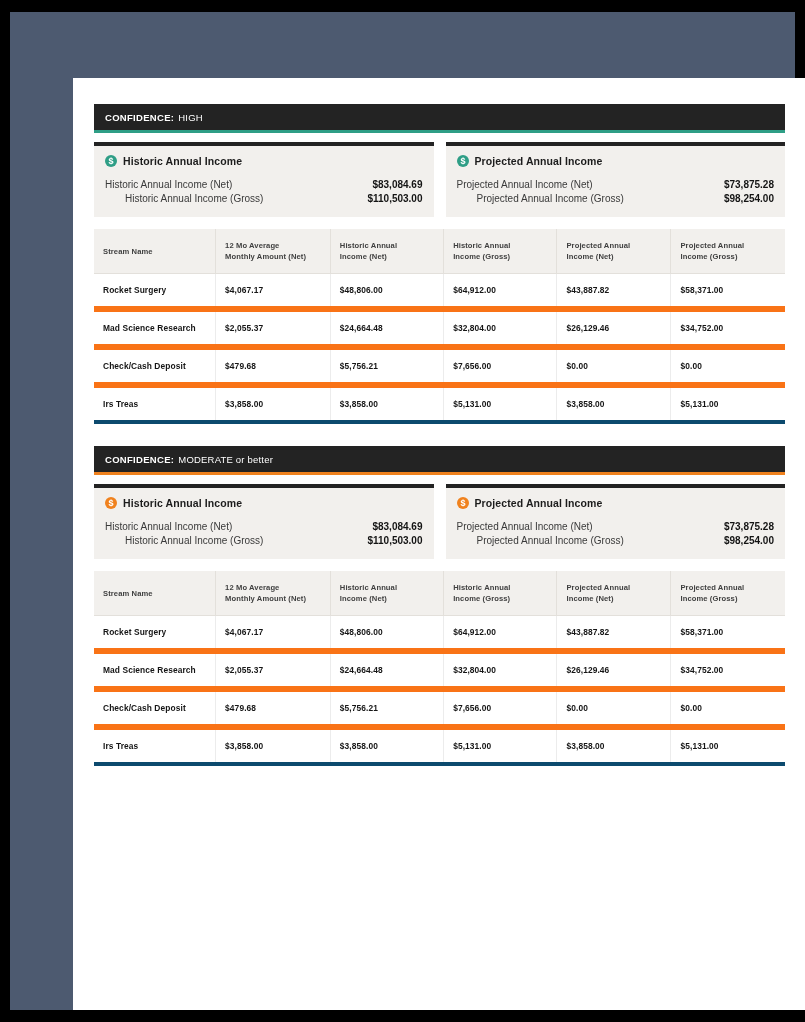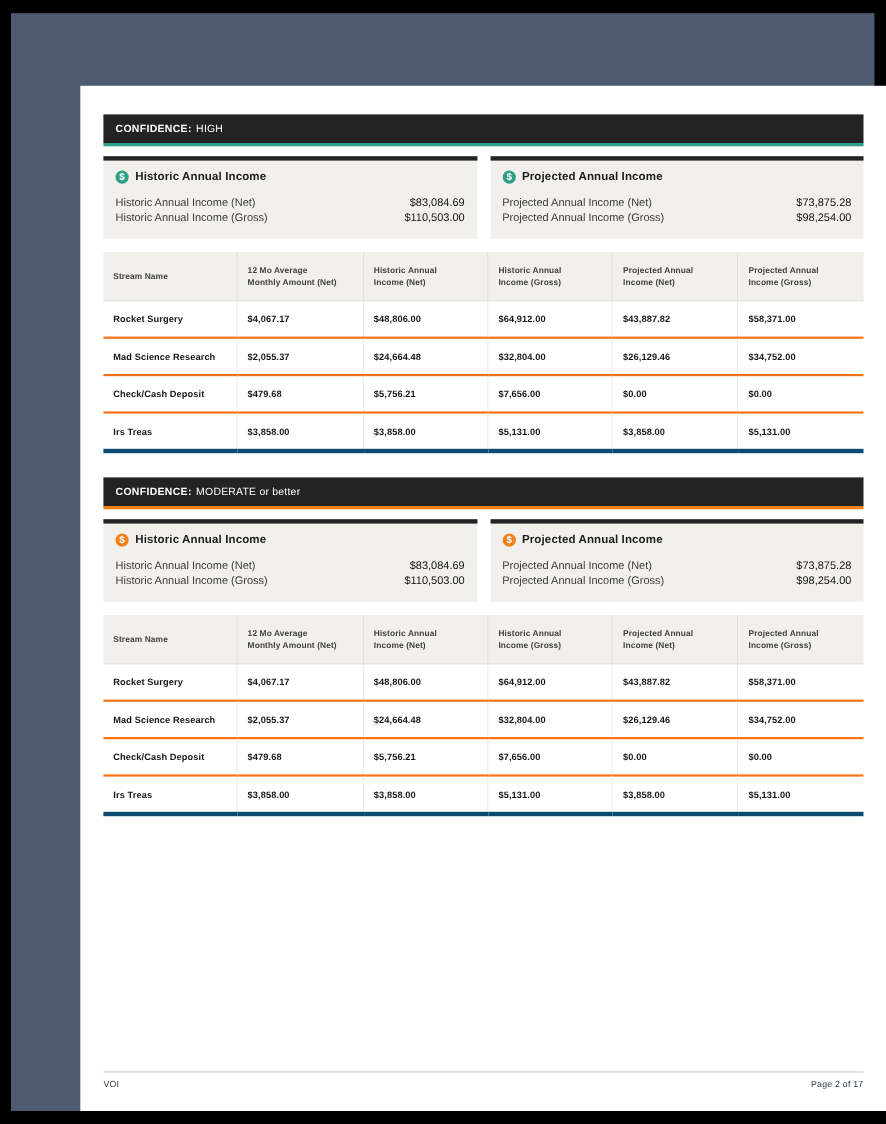--- a/index.html
+++ b/index.html
@@ -110,30 +110,30 @@
     color: #1c1c1c;
     letter-spacing: 0.1px;
     text-align: right;
   }
   .sum-line {
     display: flex;
     justify-content: space-between;
     align-items: flex-start;
     margin-bottom: 3px;
   }
-  .sum-line:last-child { margin-bottom: 0; }
+  .sum-line:last-child { margin-bottom: 0; margin-left: 20px; }
   .sum-line-label {
     font-size: 10px;
     color: #3a3a3a;
     font-weight: normal;
   }
   .sum-line-value {
     font-size: 10px;
     color: #141414;
-    font-weight: normal;
+    font-weight: bold;
     white-space: nowrap;
   }
 
   
   .stream-table {
     margin-top: 12px;
     width: 100%;
     border-collapse: collapse;
     table-layout: fixed;
   }
@@ -153,21 +153,21 @@
   .stream-table th:last-child { border-right: none; }
   .stream-table td {
     background: #ffffff;
     color: #151515;
     font-size: 8.4px;
     font-weight: bold;
     text-align: left;
     vertical-align: middle;
     padding: 11px 9px;
     border-right: 1px solid #ececec;
-    border-bottom: 2px solid #f97316;
+    border-bottom: 6px solid #f97316;
     white-space: nowrap;
     letter-spacing: 0.1px;
   }
   .stream-table td:last-child { border-right: none; }
   .stream-table tr:last-child td { border-bottom: 4px solid #0c4a6e; }
 
   .col-name   { width: 17.6%; }
   .col-avg    { width: 16.6%; }
   .col-hn     { width: 16.4%; }
   .col-hg     { width: 16.4%; }
@@ -439,19 +439,15 @@
                 <td>$5,131.00</td>
                 <td>$3,858.00</td>
                 <td>$5,131.00</td>
               </tr>
             </tbody>
           </table>
         </div>
 
       </div>
 
-      <div class="footer">
-        <span class="footer-left">VOI</span>
-        <span class="footer-right">Page 2 of 17</span>
-      </div>
     </div>
   </div>
 </div>
 
 </body></html>

